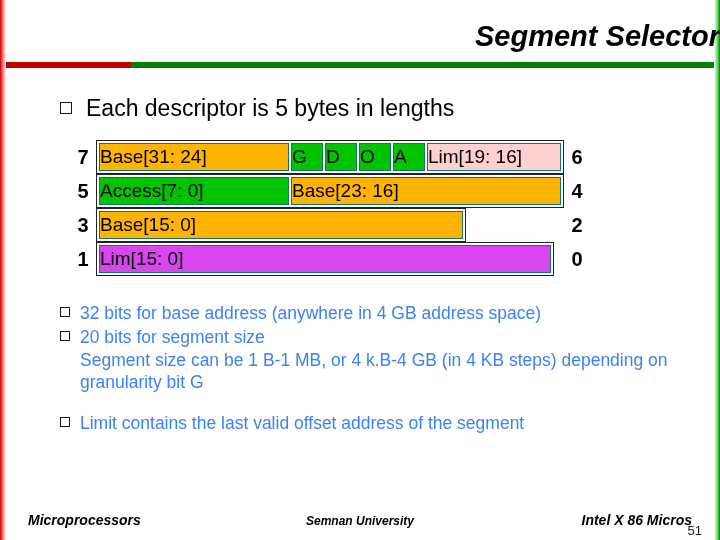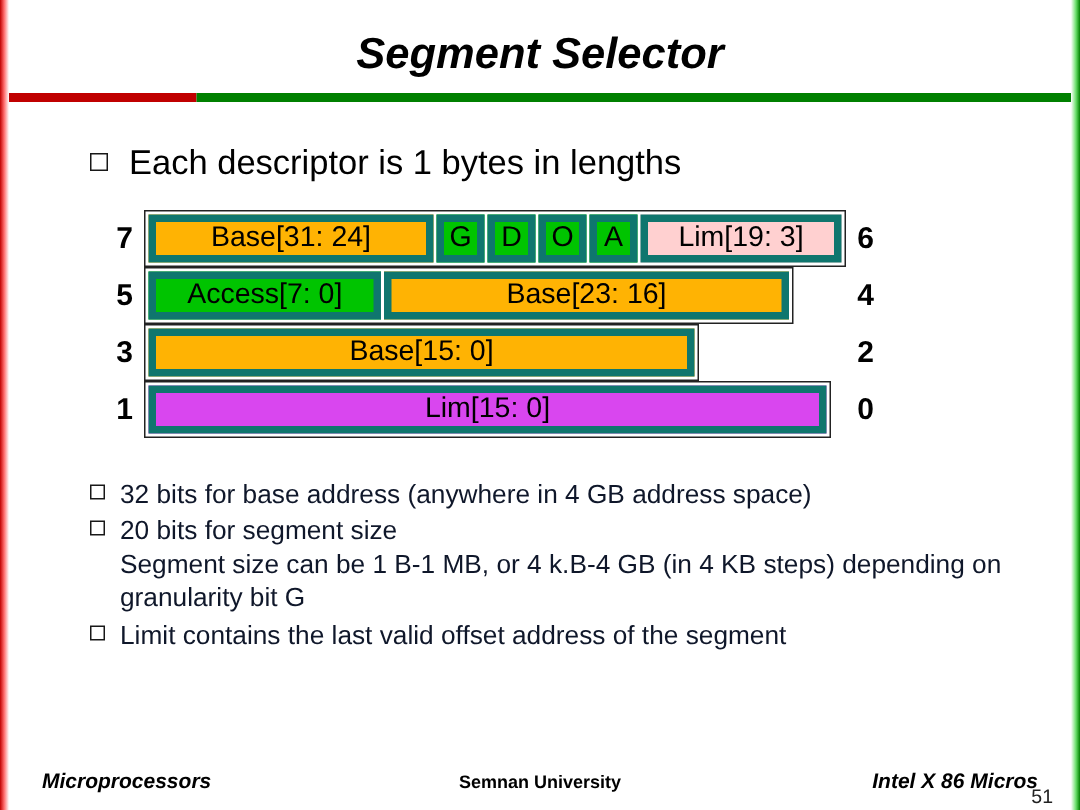--- a/index.html
+++ b/index.html
@@ -22,114 +22,114 @@
   .red-bar {
     position: absolute; left: 6px; top: 62px; height: 6px; width: 125px;
     background: #c00000;
   }
   .green-bar {
     position: absolute; left: 131px; top: 62px; height: 6px; right: 6px;
     background: #008000;
   }
   .title {
     position: absolute; top: 20px; left: 0; width: 720px;
-    text-align: center;
+    text-align: right;
     font-size: 29px; font-weight: bold; font-style: italic;
     color: #000;
   }
   .content {
     position: absolute; top: 95px; left: 60px; right: 40px;
   }
   .bullet-row { display: flex; align-items: flex-start; margin-bottom: 18px; }
   .bullet-box {
     width: 12px; height: 12px; border: 1.4px solid #181818;
     flex: 0 0 auto; margin-top: 7px; margin-right: 14px;
     background: #fff;
   }
   .bullet-box.sm { width: 10px; height: 10px; margin-top: 5px; margin-right: 10px; }
   .lead-text { font-size: 23px; color: #000; }
-  .sub-text { font-size: 17.5px; color: #0f172a; line-height: 1.28; }
+  .sub-text { font-size: 17.5px; color: #3b82f6; line-height: 1.28; }
 
   
   .desc-wrap { margin: 6px 0 26px 10px; }
   .desc-table { border-collapse: collapse; }
   .desc-table td { padding: 0; }
   .rownum {
     font-family: Arial; font-weight: bold; font-size: 20px;
     padding: 0 8px; text-align: center; color: #000; width: 26px;
   }
   .byte-row { border: 1px solid #222; }
   .byte-row td.cell {
-    border: 5px solid #0f766e; height: 28px;
-    font-family: Arial; font-size: 19px; text-align: center;
+    border: 1px solid #0f766e; height: 28px;
+    font-family: Arial; font-size: 19px; text-align: left;
     vertical-align: middle;
   }
   .orange { background: #ffb303; }
   .green  { background: #00c400; }
   .pink   { background: #ffd0d0; }
   .yellow { background: #d946ef; }
 
   
   .footer {
     position: absolute; left: 28px; right: 28px; bottom: 12px;
     display: flex; align-items: flex-end; justify-content: space-between;
   }
   .footer-left  { font-size: 14px; font-weight: bold; font-style: italic; }
-  .footer-mid   { font-size: 12px; font-weight: bold; position: absolute; left: 0; right: 0; text-align: center; }
+  .footer-mid   { font-size: 12px; font-weight: bold; position: absolute; left: 0; right: 0; text-align: center; font-style: italic; }
   .footer-right { font-size: 14px; font-weight: bold; font-style: italic; }
   .pagenum { position: absolute; right: 18px; bottom: 2px; font-size: 13px; color: #222; }
 </style>
 </head>
 <body>
 
 <div class="slide">
   <div class="border-left"></div>
   <div class="border-right"></div>
   <div class="red-bar"></div>
   <div class="green-bar"></div>
 
   <div class="title">Segment Selector</div>
 
   <div class="content">
 
     <div class="bullet-row">
       <div class="bullet-box"></div>
-      <div class="lead-text">Each descriptor is 1 bytes in lengths</div>
+      <div class="lead-text">Each descriptor is 5 bytes in lengths</div>
     </div>
 
     <div class="desc-wrap">
       <table class="desc-table">
 
         <tbody>
             <tr>
           <td class="rownum">7</td>
           <td>
             <table class="byte-row">
                   <tbody>
                     <tr>
               <td class="cell orange" style="width:190px">Base[31: 24]</td>
               <td class="cell green" style="width:32px">G</td>
               <td class="cell green" style="width:32px">D</td>
               <td class="cell green" style="width:32px">O</td>
               <td class="cell green" style="width:32px">A</td>
-              <td class="cell pink" style="width:134px">Lim[19: 3]</td>
+              <td class="cell pink" style="width:134px">Lim[19: 16]</td>
             </tr>
                   </tbody>
                 </table>
           </td>
           <td class="rownum">6</td>
         </tr>
 
         <tr>
           <td class="rownum">5</td>
           <td>
             <table class="byte-row">
                   <tbody>
                     <tr>
-              <td class="cell green" style="width:155px">Access[7: 0]</td>
+              <td class="cell green" style="width:190px">Access[7: 0]</td>
               <td class="cell orange" style="width:270px">Base[23: 16]</td>
             </tr>
                   </tbody>
                 </table>
           </td>
           <td class="rownum">4</td>
         </tr>
 
         <tr>
           <td class="rownum">3</td>
@@ -159,21 +159,21 @@
           <td class="rownum">0</td>
         </tr>
       </tbody>
         </table>
     </div>
 
     <div class="bullet-row" style="margin-bottom:2px">
       <div class="bullet-box sm"></div>
       <div class="sub-text">32 bits for base address (anywhere in 4 GB address space)</div>
     </div>
-    <div class="bullet-row" style="margin-bottom:2px">
+    <div class="bullet-row" style="margin-bottom:18px">
       <div class="bullet-box sm"></div>
       <div class="sub-text" style="white-space:pre-line">20 bits for segment size
 Segment size can be 1 B-1 MB, or 4 k.B-4 GB (in 4 KB steps) depending on granularity bit G</div>
     </div>
     <div class="bullet-row" style="margin-bottom:4px">
       <div class="bullet-box sm"></div>
       <div class="sub-text">Limit contains the last valid offset address of the segment</div>
     </div>
 
   </div>

